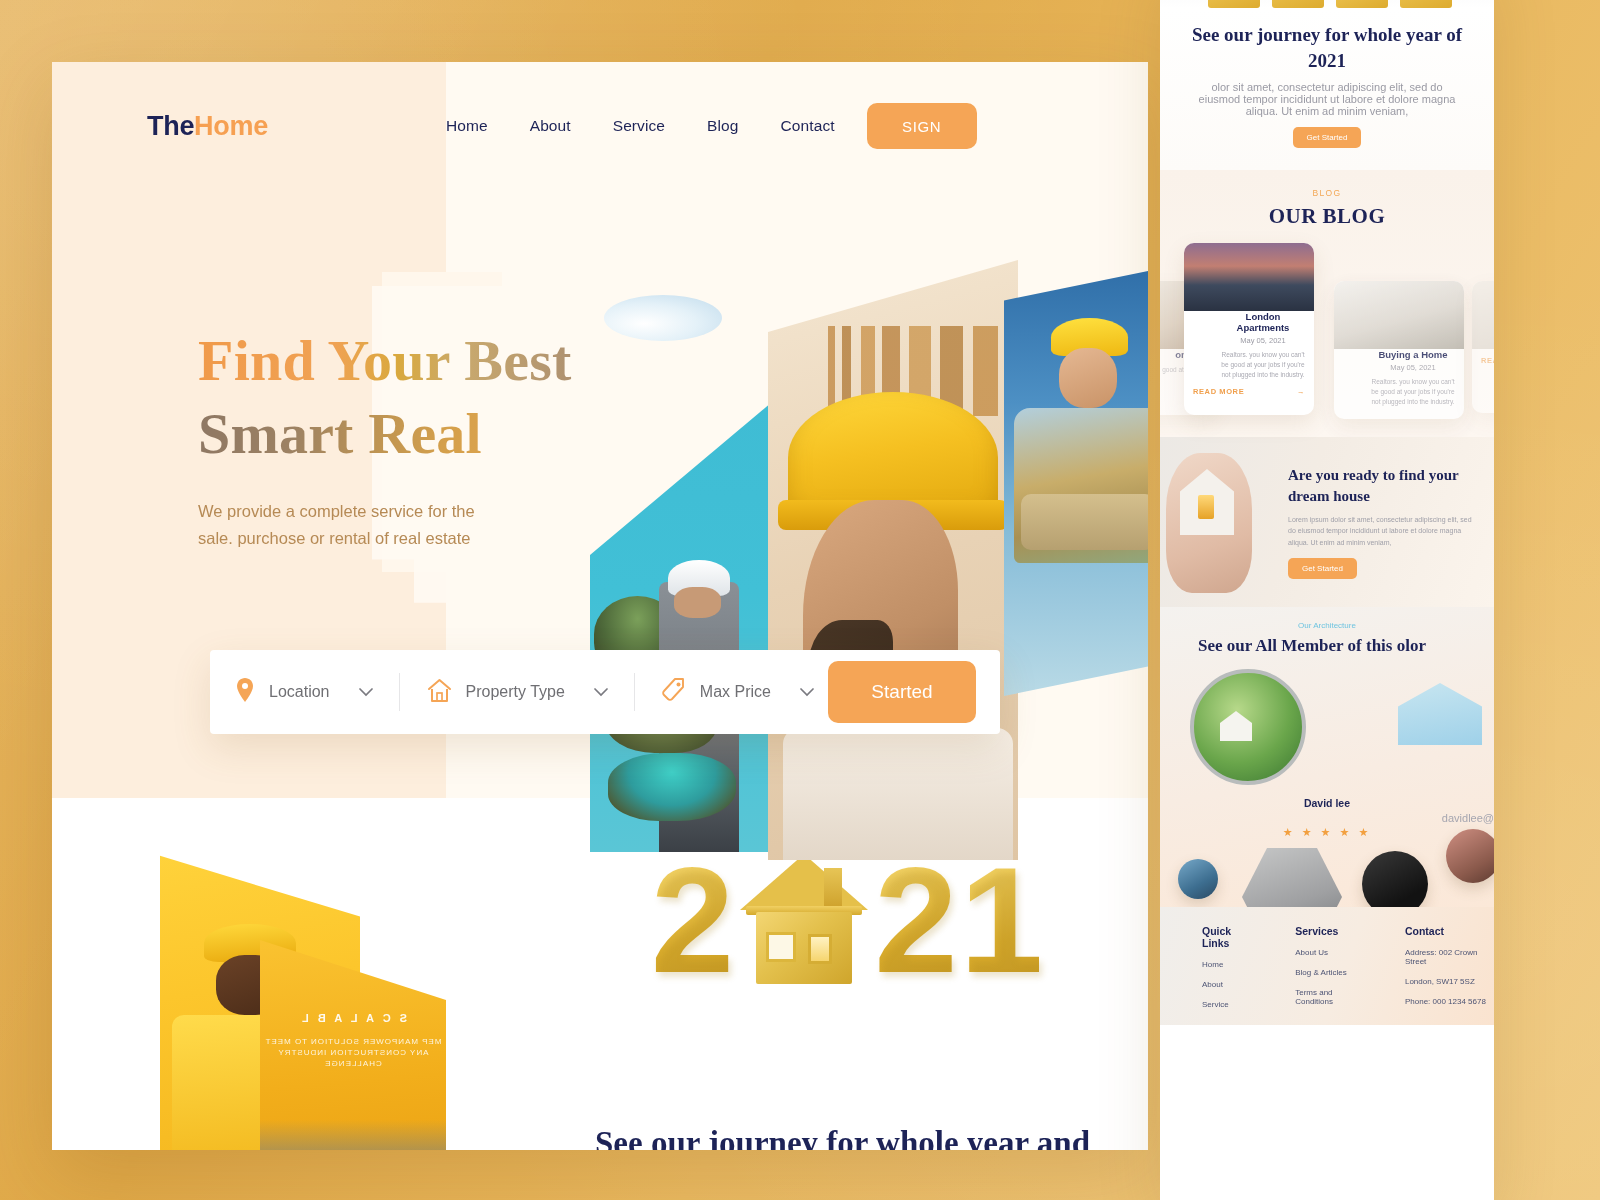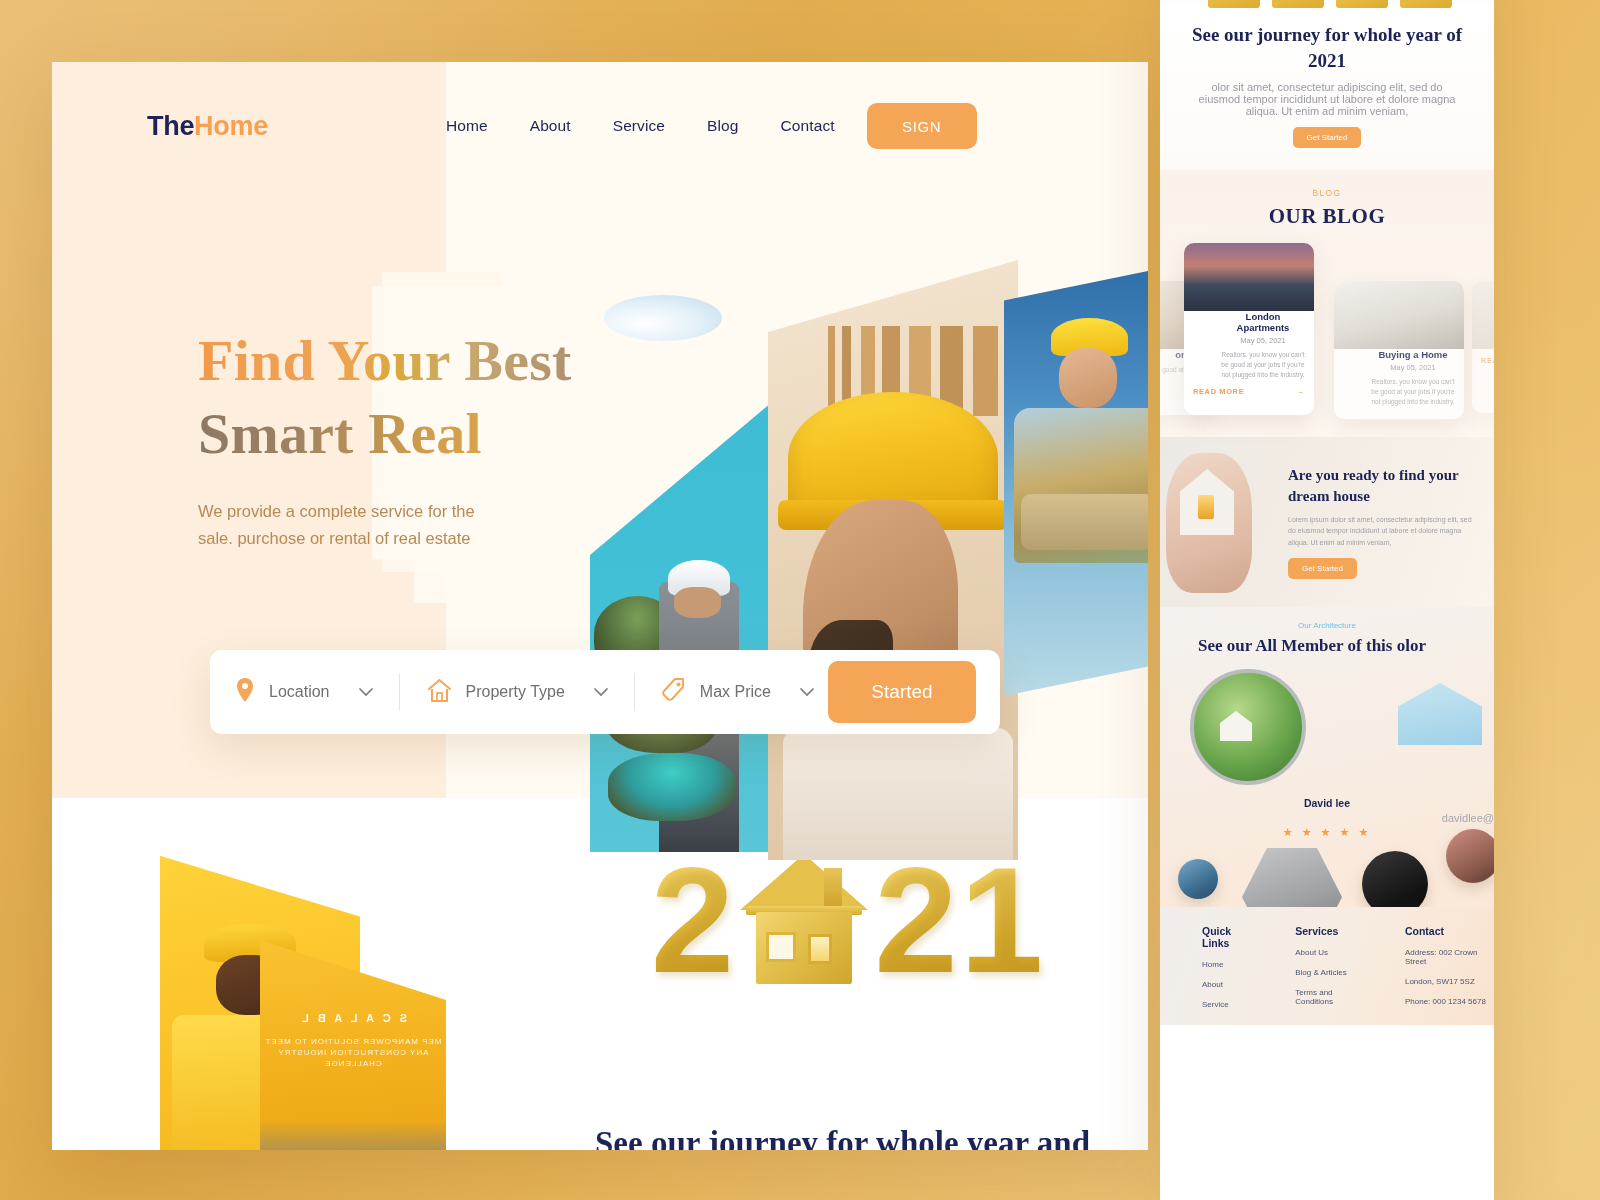--- a/index.html
+++ b/index.html
@@ -194,21 +194,21 @@
     border-radius:16px 16px 6px 6px;
   }
   .panel-c .arms{
     position:absolute; left:10%; top:53%; width:80%; height:13%;
     background:linear-gradient(180deg,#d4bf8d,#b6a070); border-radius:10px;
   }
 
   
   .search-bar{
     position:absolute; left:158px; top:588px; width:790px; height:84px;
-    background:#ffffff; border-radius:12px; z-index:20;
+    background:#ffffff; border-radius:4px; z-index:20;
     box-shadow:0 14px 38px rgba(140,100,40,.15);
     display:flex; align-items:center; padding:0 24px;
   }
   .sfield{ display:flex; align-items:center; gap:13px; }
   .sfield .lbl{ color:#6f6f73; font-size:16px; }
   .chev{ margin-left:16px; }
   .sdiv{ width:1px; height:38px; background:#e6e6e8; margin:0 26px; }
   .search-btn{
     margin-left:auto; width:148px; height:62px; border:none; border-radius:10px;
     background:#f5a556; color:#fff; font-size:19px; font-family:inherit; cursor:pointer;

